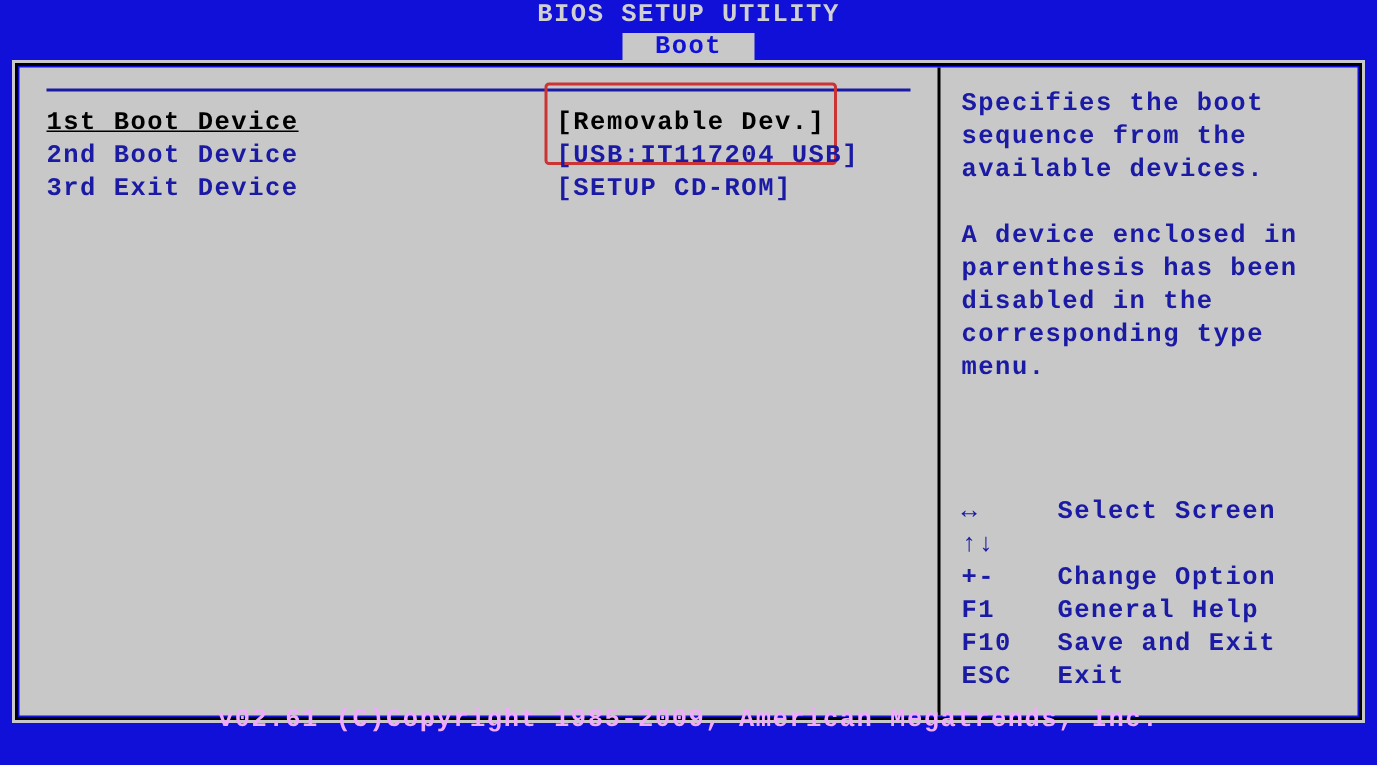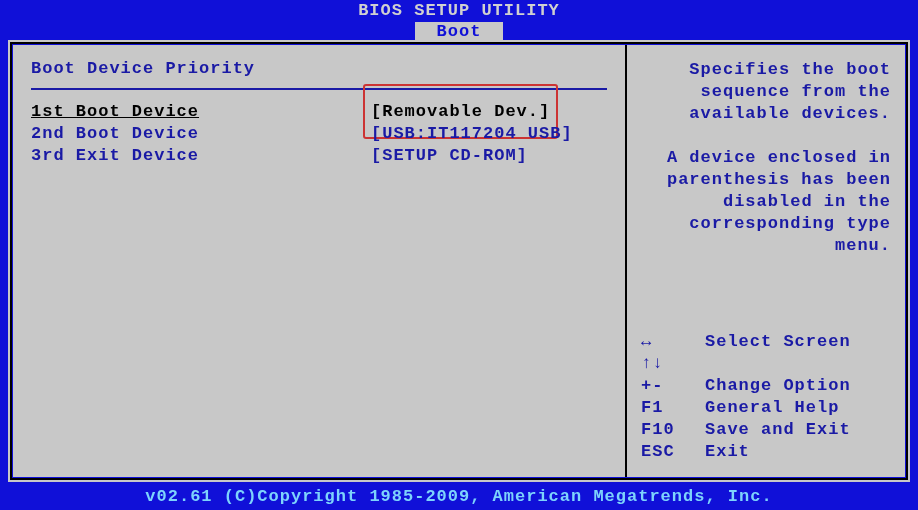--- a/index.html
+++ b/index.html
@@ -86,49 +86,48 @@
   .row.sel .label, .row.sel .val { color: #000000; text-decoration: underline; }
   .valbox {
     display: inline-block;
   }
   .valbox.selected {
     border: 2px solid #cc3333;
     padding: 16px 6px;
     margin-left: -8px;
     border-radius: 3px;
   }
-  .help-top { line-height: 22px; text-align: right; }
+  .help-top { line-height: 22px; }
   .help-bottom {
     position: absolute;
     left: 14px;
     right: 14px;
     bottom: 14px;
   }
   .keyrow { display: flex; line-height: 22px; }
   .keyrow .k { flex: 0 0 64px; }
   .footer {
     position: absolute;
-    bottom: 4px;
+    bottom: 20px;
     left: 0;
     right: 0;
     text-align: center;
-    color: #7dd3fc;
+    color: #f0abfc;
   }
 </style>
 </head>
 <body>
 
 <div class="title-bar">BIOS SETUP UTILITY</div>
 <div class="tabs">
   <span class="tab">Boot</span>
 </div>
 
 <div class="panel">
   <div class="left">
-    <div class="section-title">Boot Device Priority</div>
     <div class="hr"></div>
 
     <div class="row sel">
       <span class="label">1st Boot Device</span>
       <span class="val"><span class="valbox selected">[Removable Dev.]</span></span>
     </div>
     <div class="row">
       <span class="label">2nd Boot Device</span>
       <span class="val"><span class="valbox">[USB:IT117204 USB]</span></span>
     </div>

